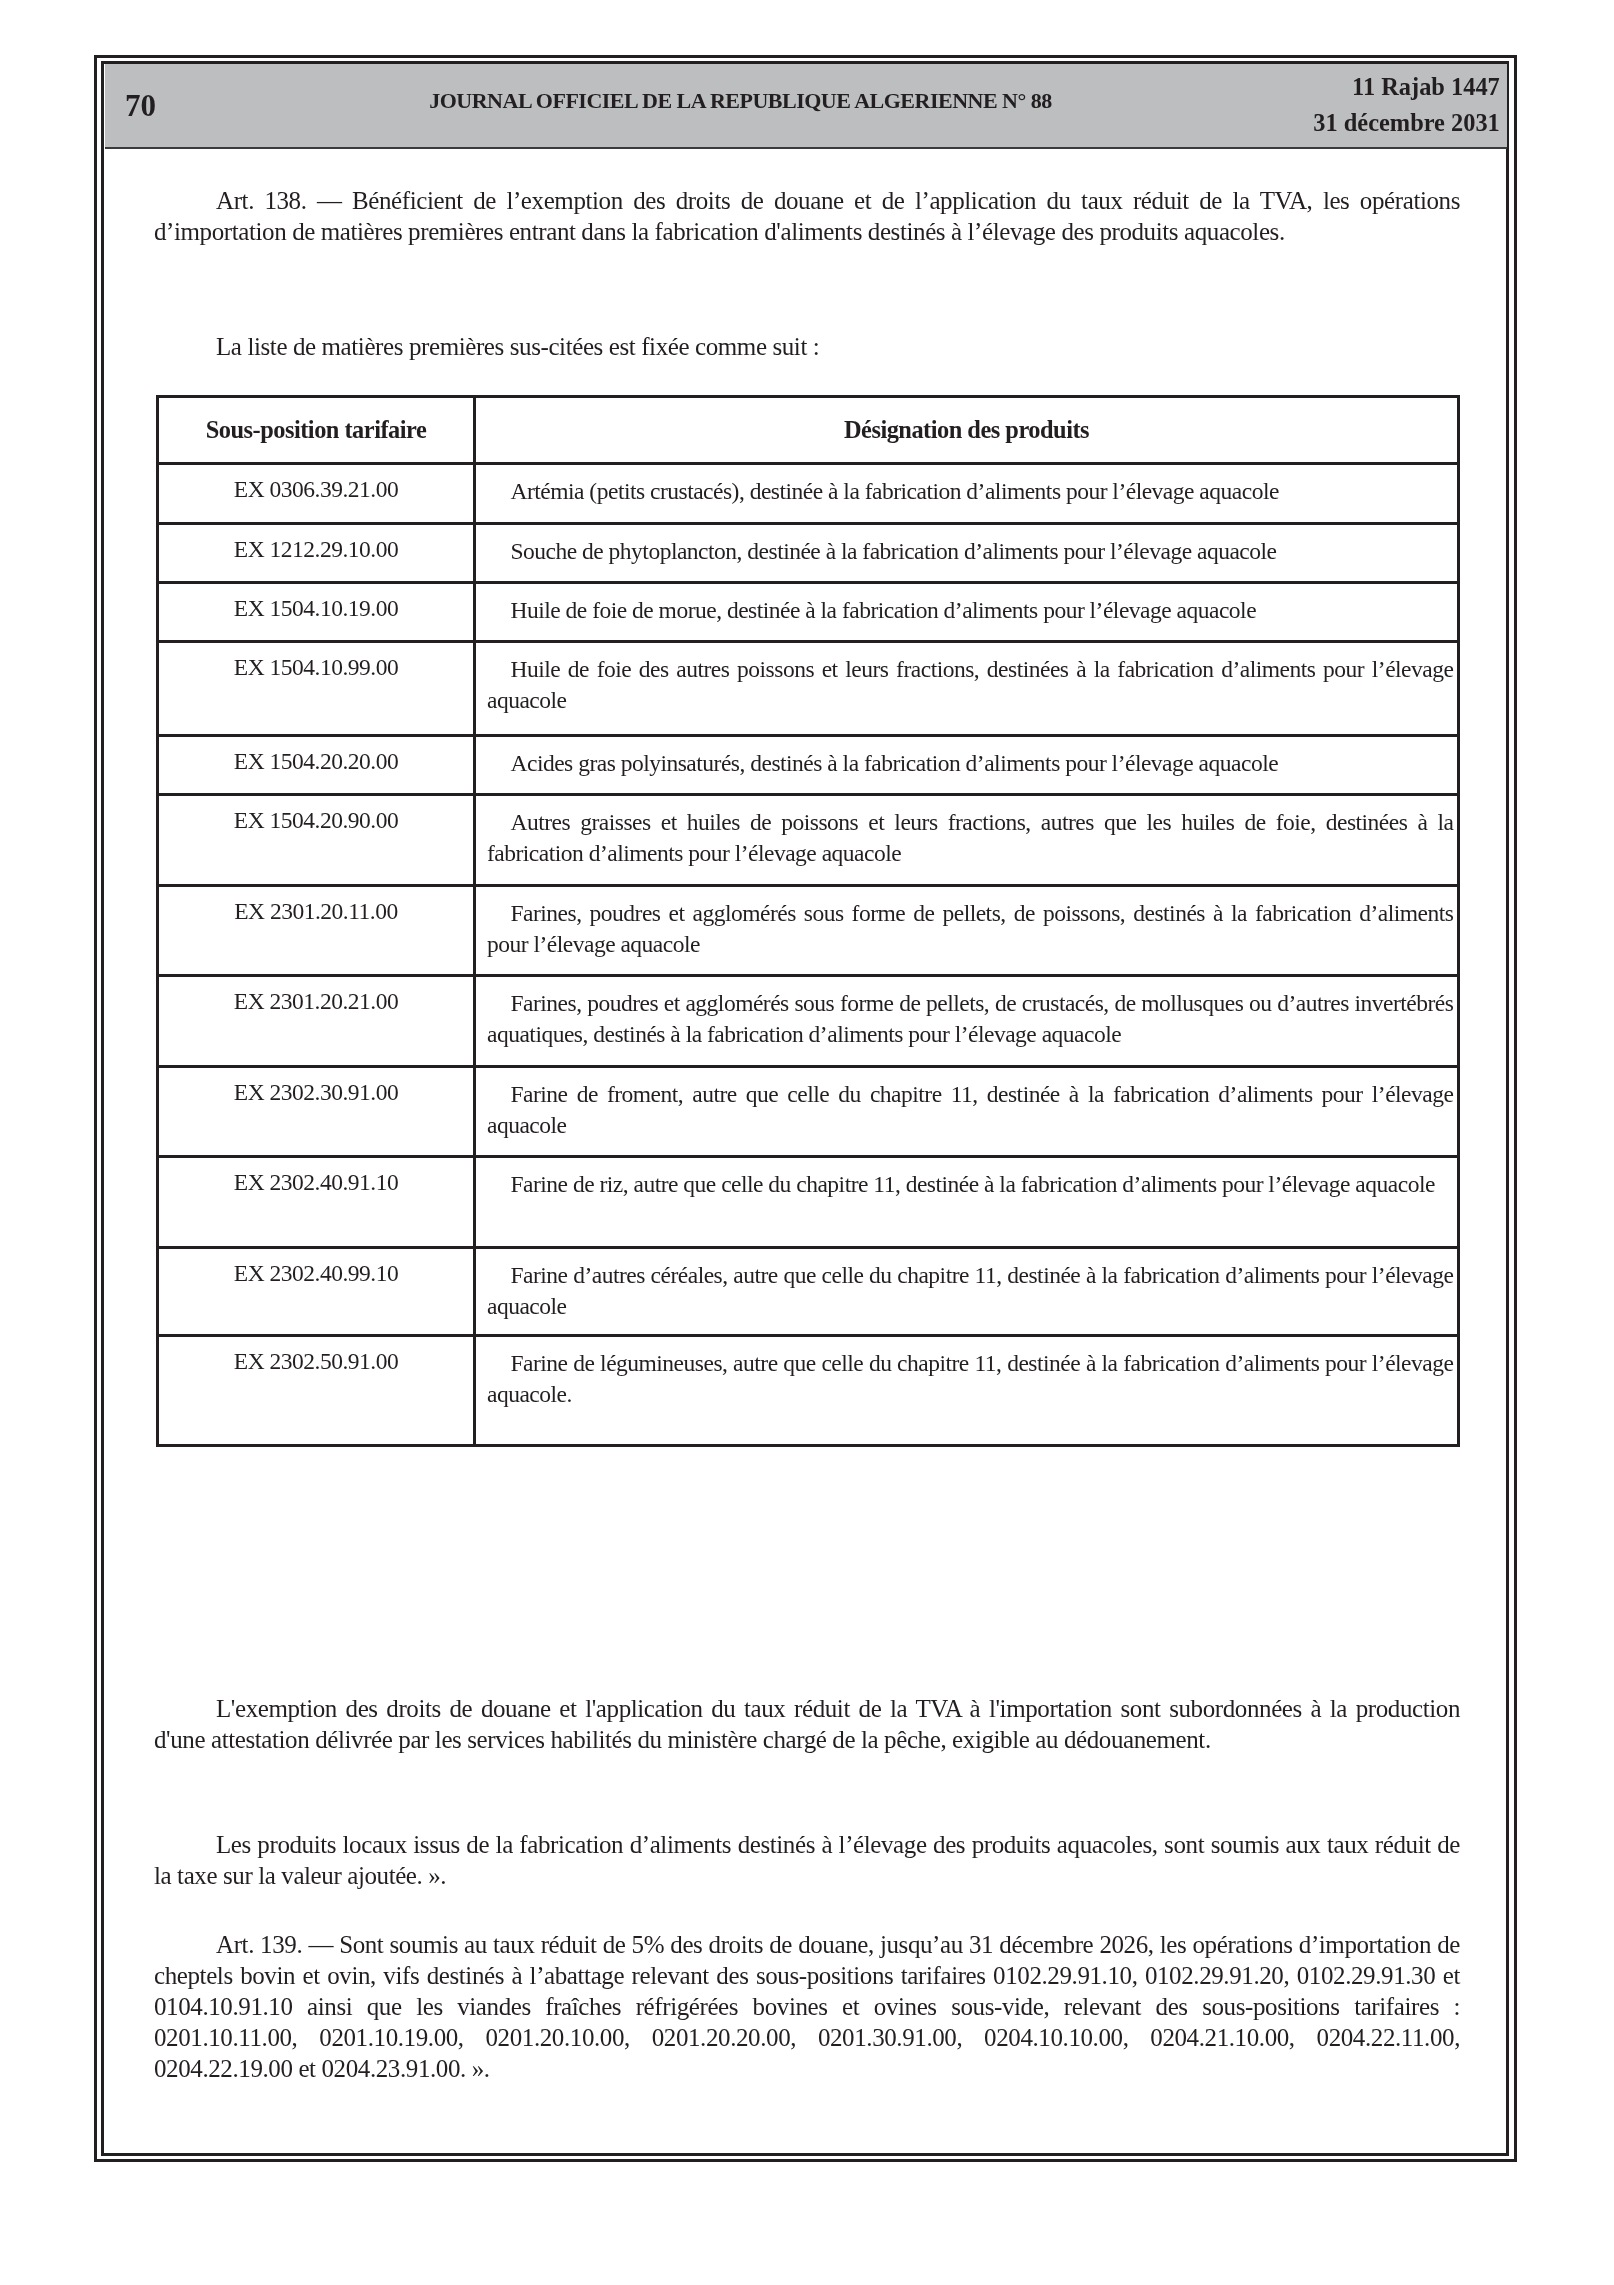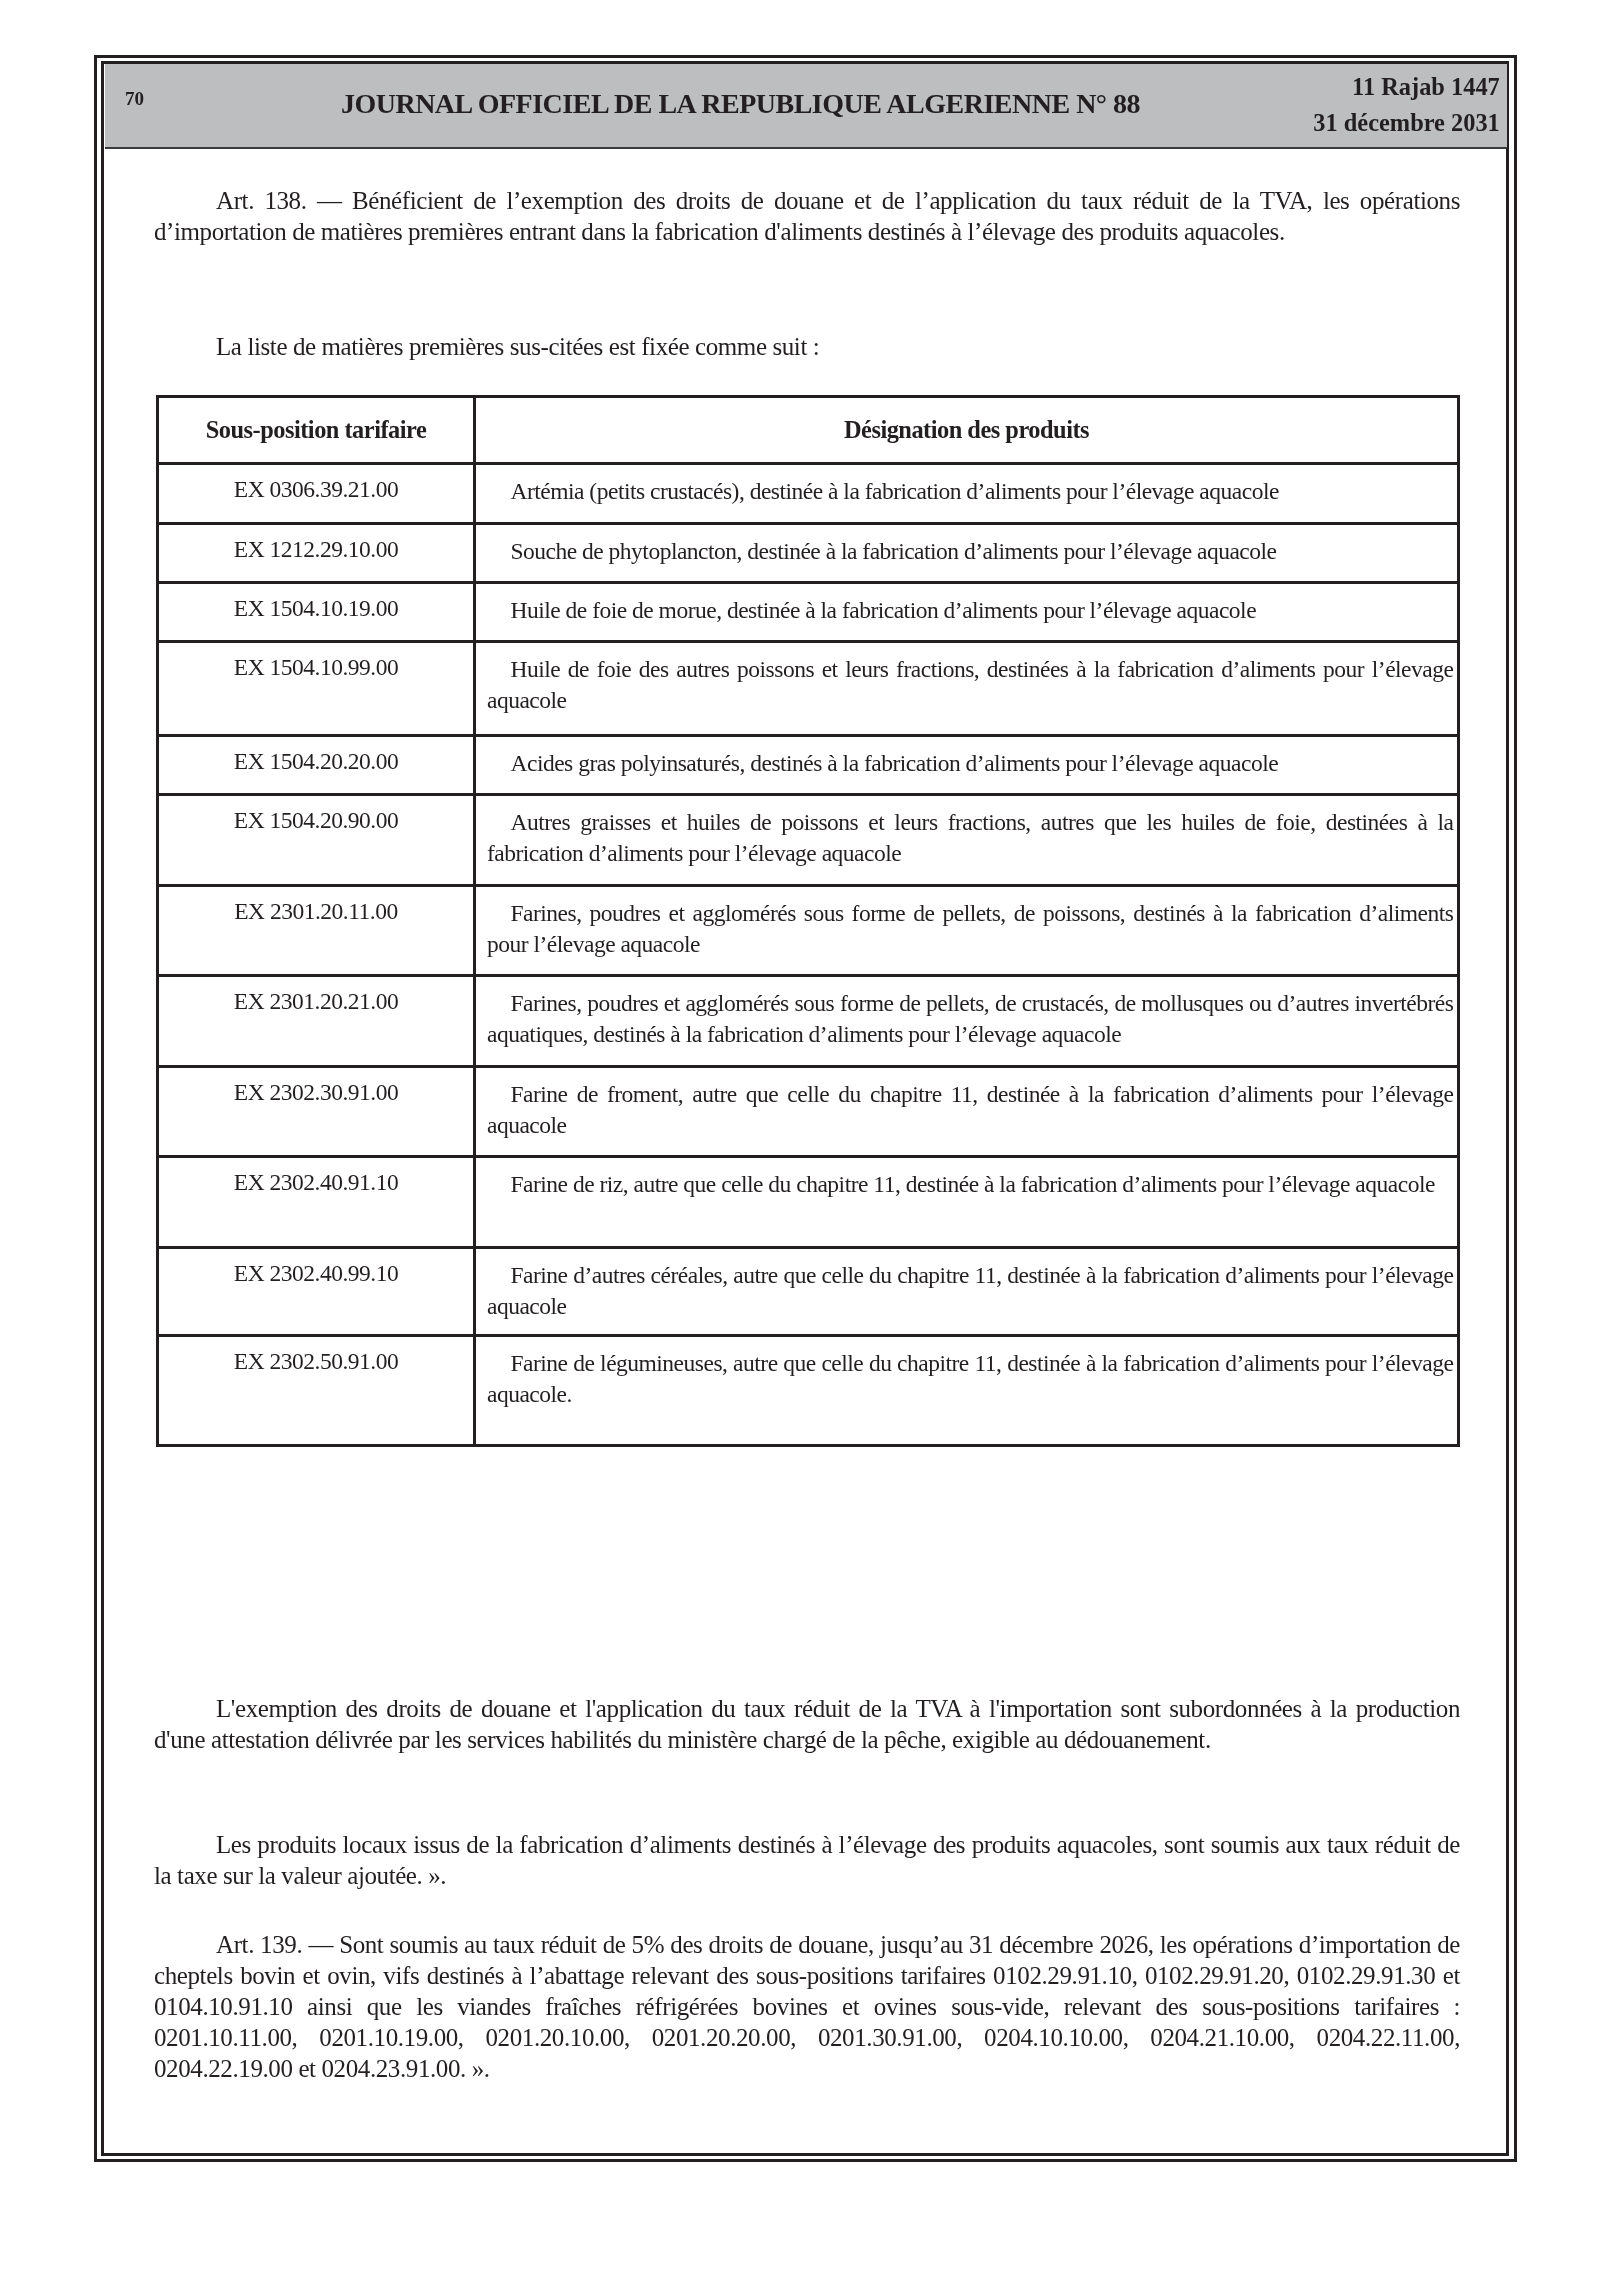--- a/index.html
+++ b/index.html
@@ -4,23 +4,23 @@
 <style>
   html, body { margin: 0; padding: 0; background: #ffffff; }
   body { width: 1615px; height: 2285px; position: relative; overflow: hidden;
          font-family: "Liberation Serif", "DejaVu Serif", serif; color: #231f20; }
   .frame-outer { position: absolute; left: 94px; top: 55px; width: 1417px; height: 2101px;
                  border: 3.6px solid #231f20; }
   .frame-inner { position: absolute; left: 101px; top: 61px; width: 1402px; height: 2089px;
                  border: 3.6px solid #231f20; }
   .header { position: absolute; left: 105px; top: 64px; width: 1402px; height: 83px;
             background: #bcbec0; border-bottom: 2.7px solid #3a3a3c; }
-  .hdr-page { position: absolute; left: 20px; top: 23.5px; font-weight: bold; font-size: 19px; }
+  .hdr-page { position: absolute; left: 20px; top: 23.5px; font-weight: bold; font-size: 31px; }
   .hdr-title { position: absolute; left: 235px; top: 23.5px; width: 801px; text-align: center;
-               font-weight: bold; font-size: 28px; letter-spacing: -0.5px; white-space: nowrap; }
+               font-weight: bold; font-size: 22px; letter-spacing: -0.5px; white-space: nowrap; }
   .hdr-date { position: absolute; right: 7.2px; top: 5.4px; text-align: right; font-weight: bold;
               font-size: 24.4px; line-height: 36px; }
   .content { position: absolute; left: 154px; width: 1306px; }
   .para { font-size: 25px; line-height: 31px; text-align: justify; margin: 0;
           letter-spacing: -0.4px; }
   .para .indent { display: inline-block; width: 62px; }
   table.tarif { position: absolute; left: 156px; top: 395px; width: 1304px;
                 border-collapse: collapse; table-layout: fixed; }
   table.tarif td, table.tarif th { border: 3.6px solid #231f20; font-size: 23.5px;
                 letter-spacing: -0.5px; vertical-align: top; }

